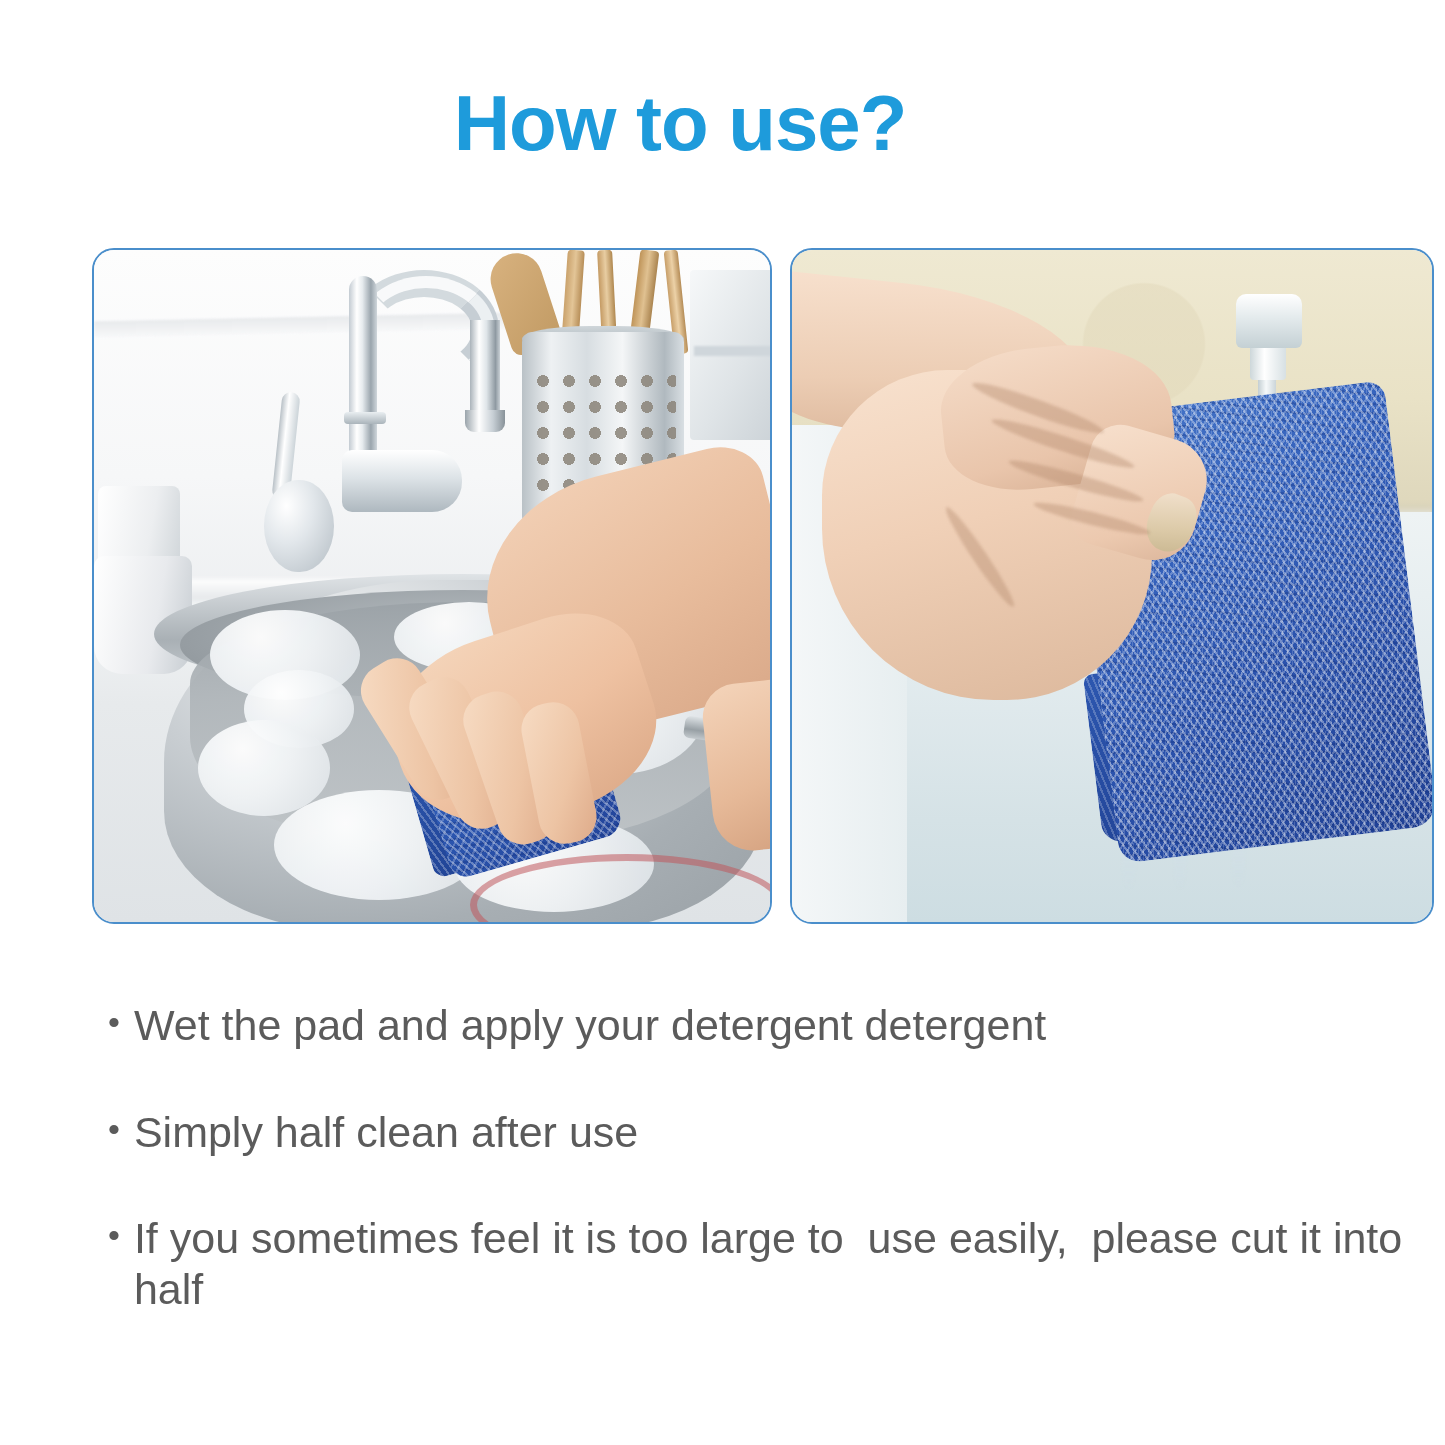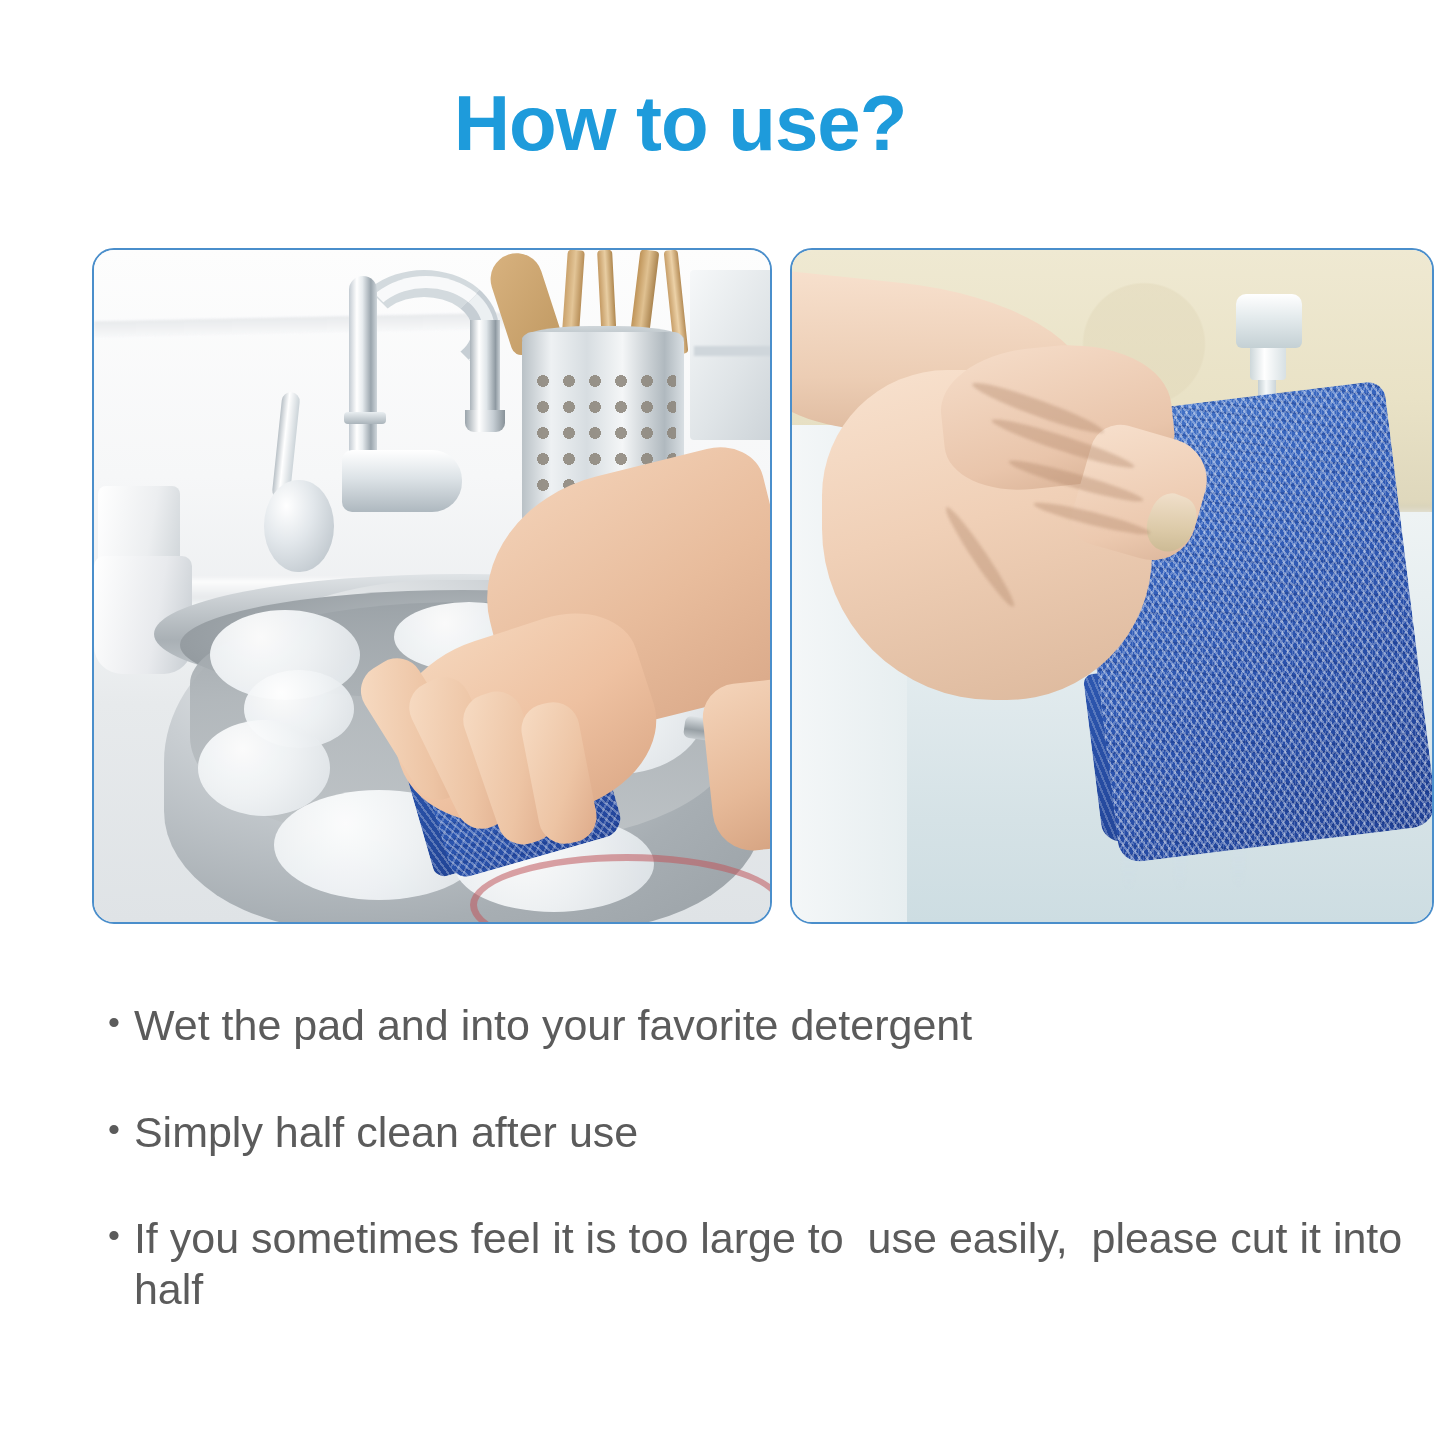--- a/index.html
+++ b/index.html
@@ -454,21 +454,21 @@
   <div class="crease" style="left:196px;top:186px;width:150px;height:15px;transform:rotate(18deg);"></div>
   <div class="crease" style="left:214px;top:224px;width:140px;height:14px;transform:rotate(16deg);"></div>
   <div class="crease" style="left:240px;top:262px;width:120px;height:13px;transform:rotate(14deg);"></div>
   <div class="crease" style="left:128px;top:300px;width:120px;height:14px;transform:rotate(56deg);"></div>
 </div>
 
 <div id="bullets">
 
   <div class="bullet">
     <span class="bullet-dot">•</span>
-    <span class="bullet-text">Wet the pad and into your favorite detergent</span>
+    <span class="bullet-text">Wet the pad and apply your detergent detergent</span>
   </div>
 
   <div class="bullet">
     <span class="bullet-dot">•</span>
     <span class="bullet-text">Simply half clean after use</span>
   </div>
 
   <div class="bullet">
     <span class="bullet-dot">•</span>
     <span class="bullet-text">If you sometimes feel it is too large to  use easily,  please cut it into half</span>

